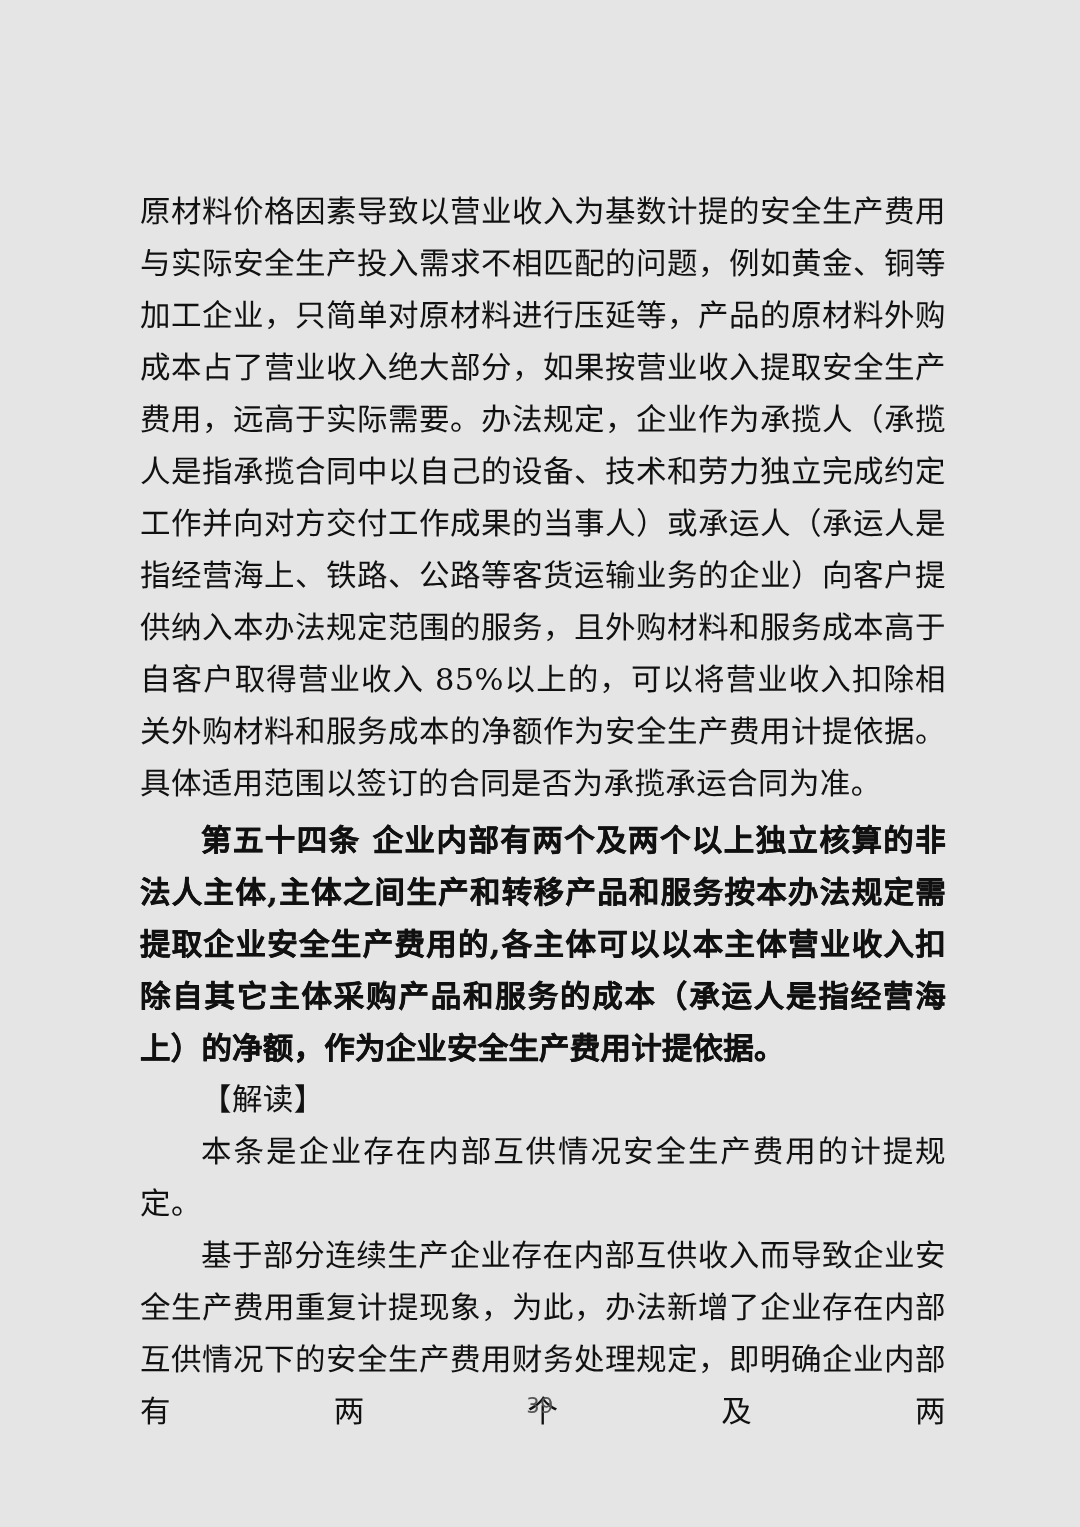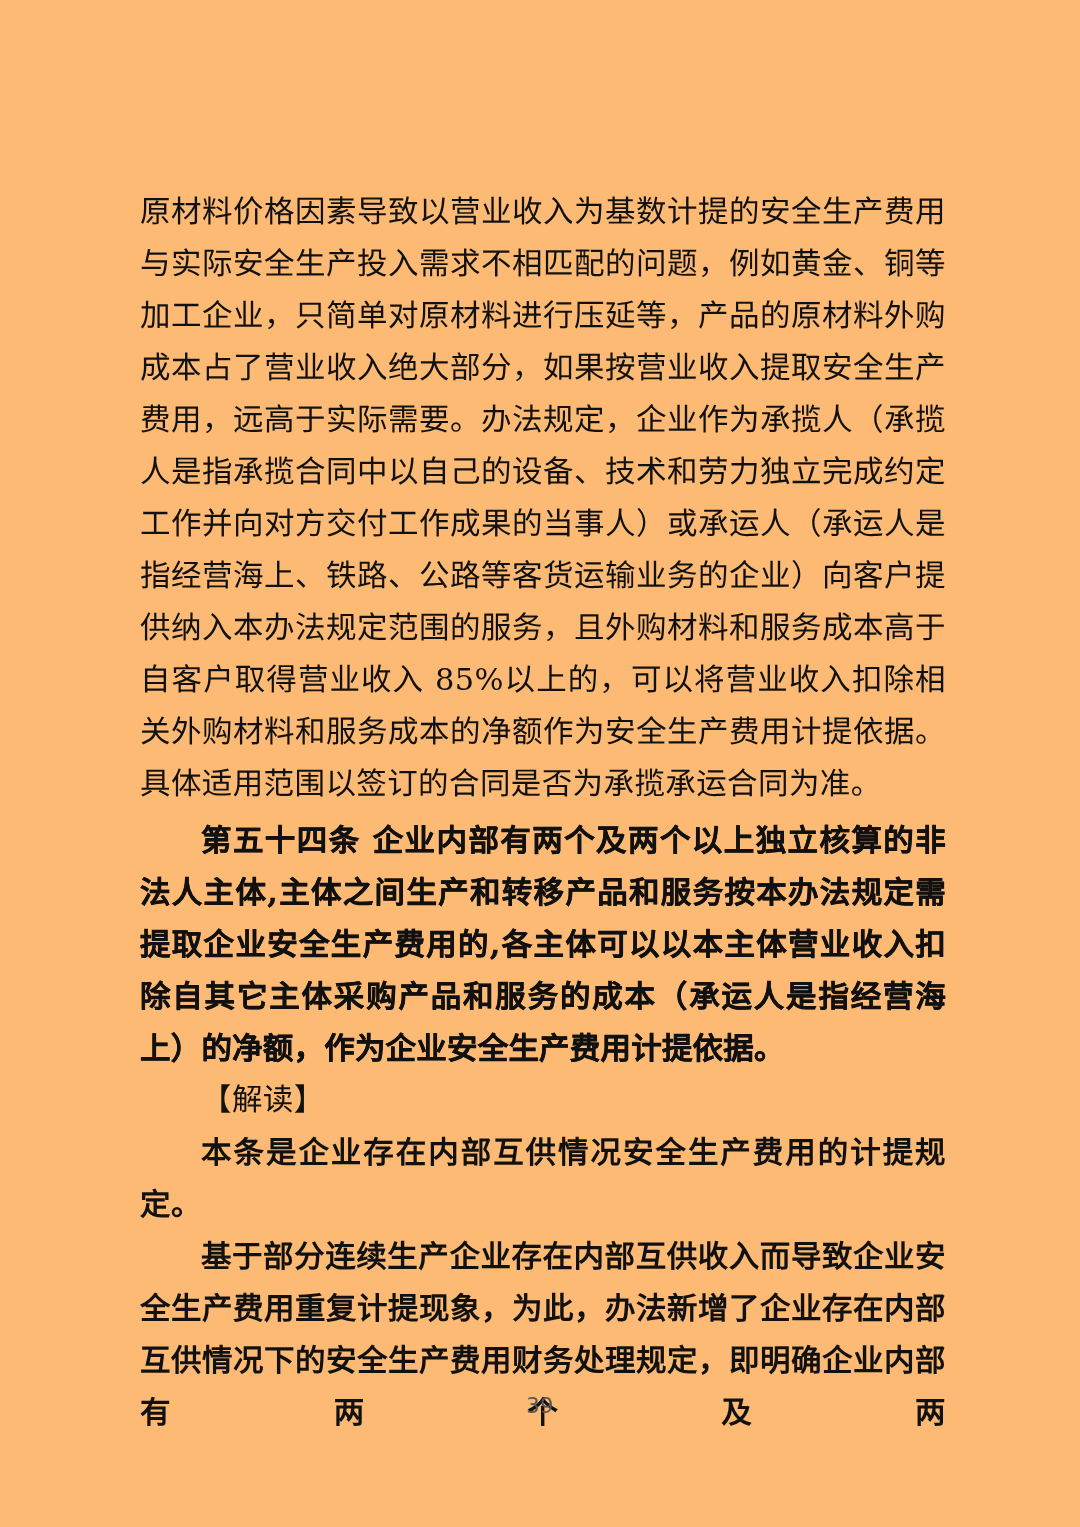--- a/index.html
+++ b/index.html
@@ -17,21 +17,21 @@
     color: #111111;
     overflow: hidden;
   }
 
   .page {
     position: absolute;
     left: 0;
     top: 0;
     width: 1080px;
     height: 1527px;
-    background: #fdba74;
+    background: #e5e5e5;
   }
 
   
   .text-column {
     position: absolute;
     left: 140px;
     top: 186px;
     width: 806px;
   }
 
@@ -44,21 +44,20 @@
     letter-spacing: 0.4px;
     margin: 0;
     color: #111111;
     word-break: break-all;
     text-indent: 0;
   }
 
   
   .para.indent {
     text-indent: 2em;
-    font-weight: bold;
   }
 
   
   .para::after {
     content: "";
     display: inline-block;
     width: 100%;
   }
   .para.no-stretch::after {
     content: none;

